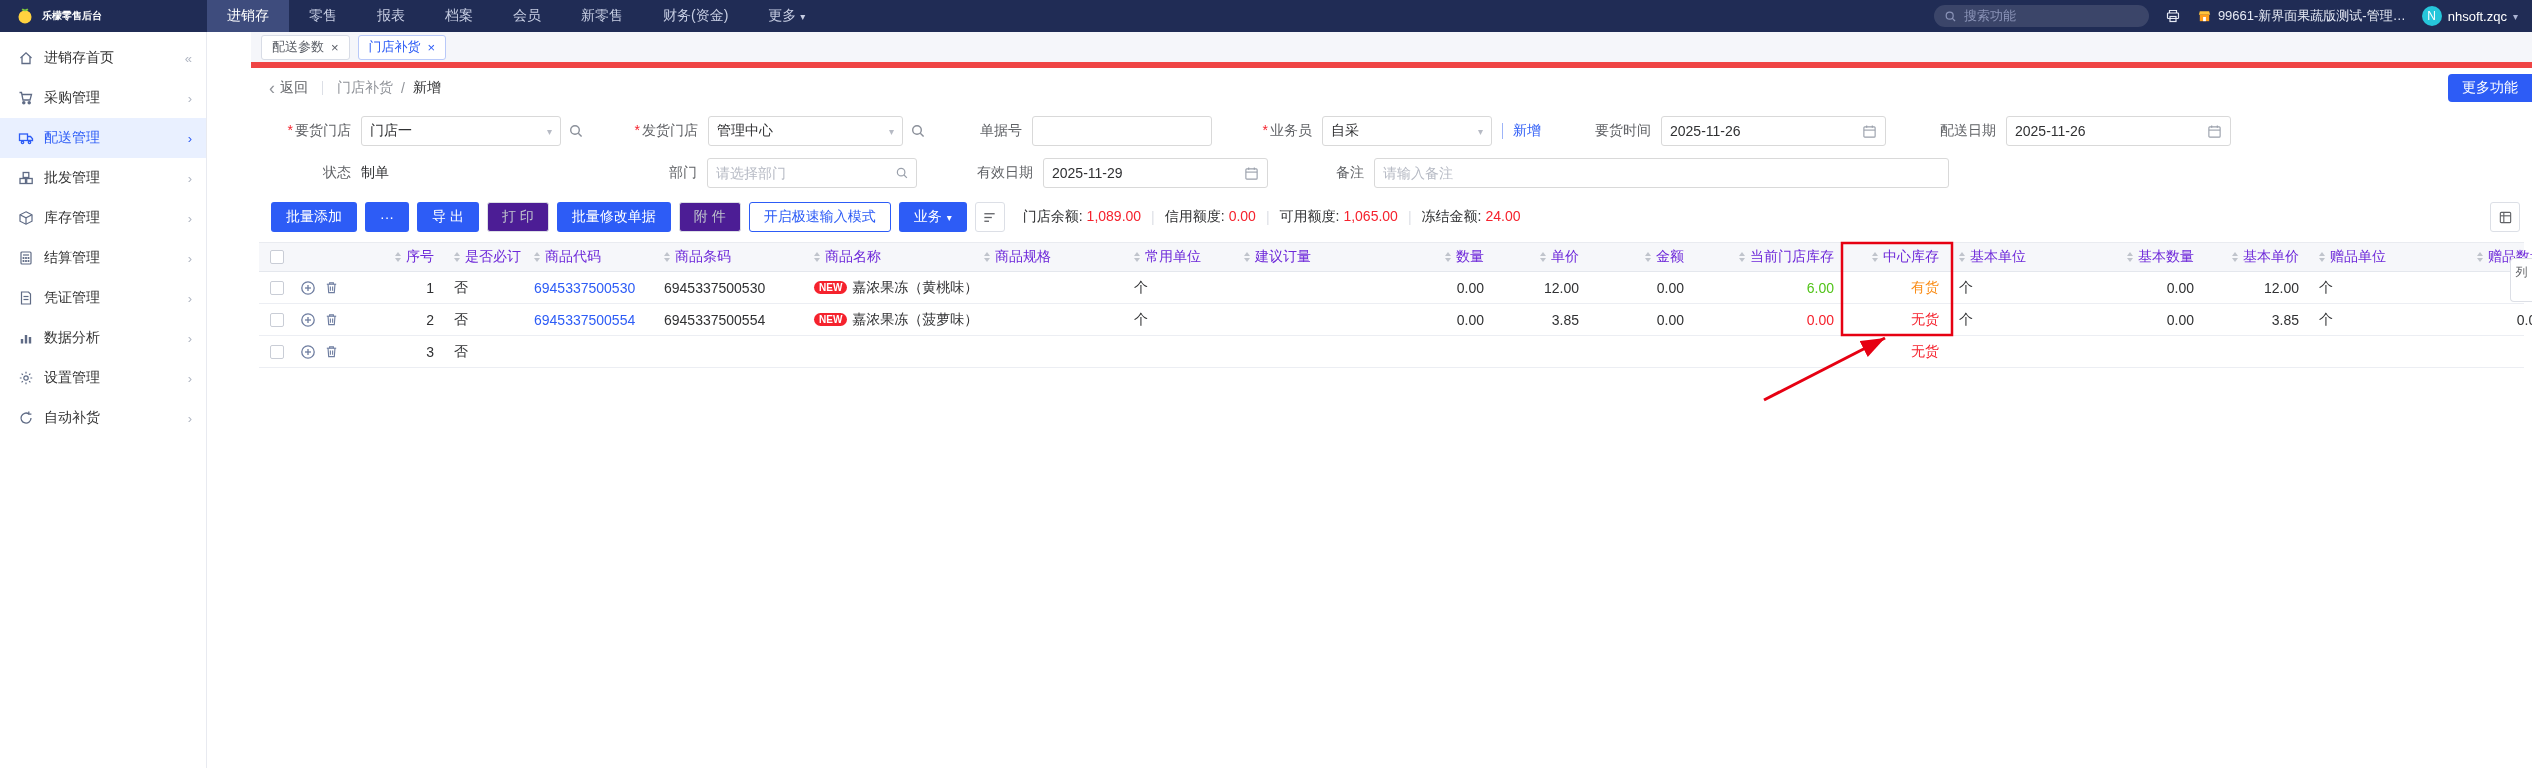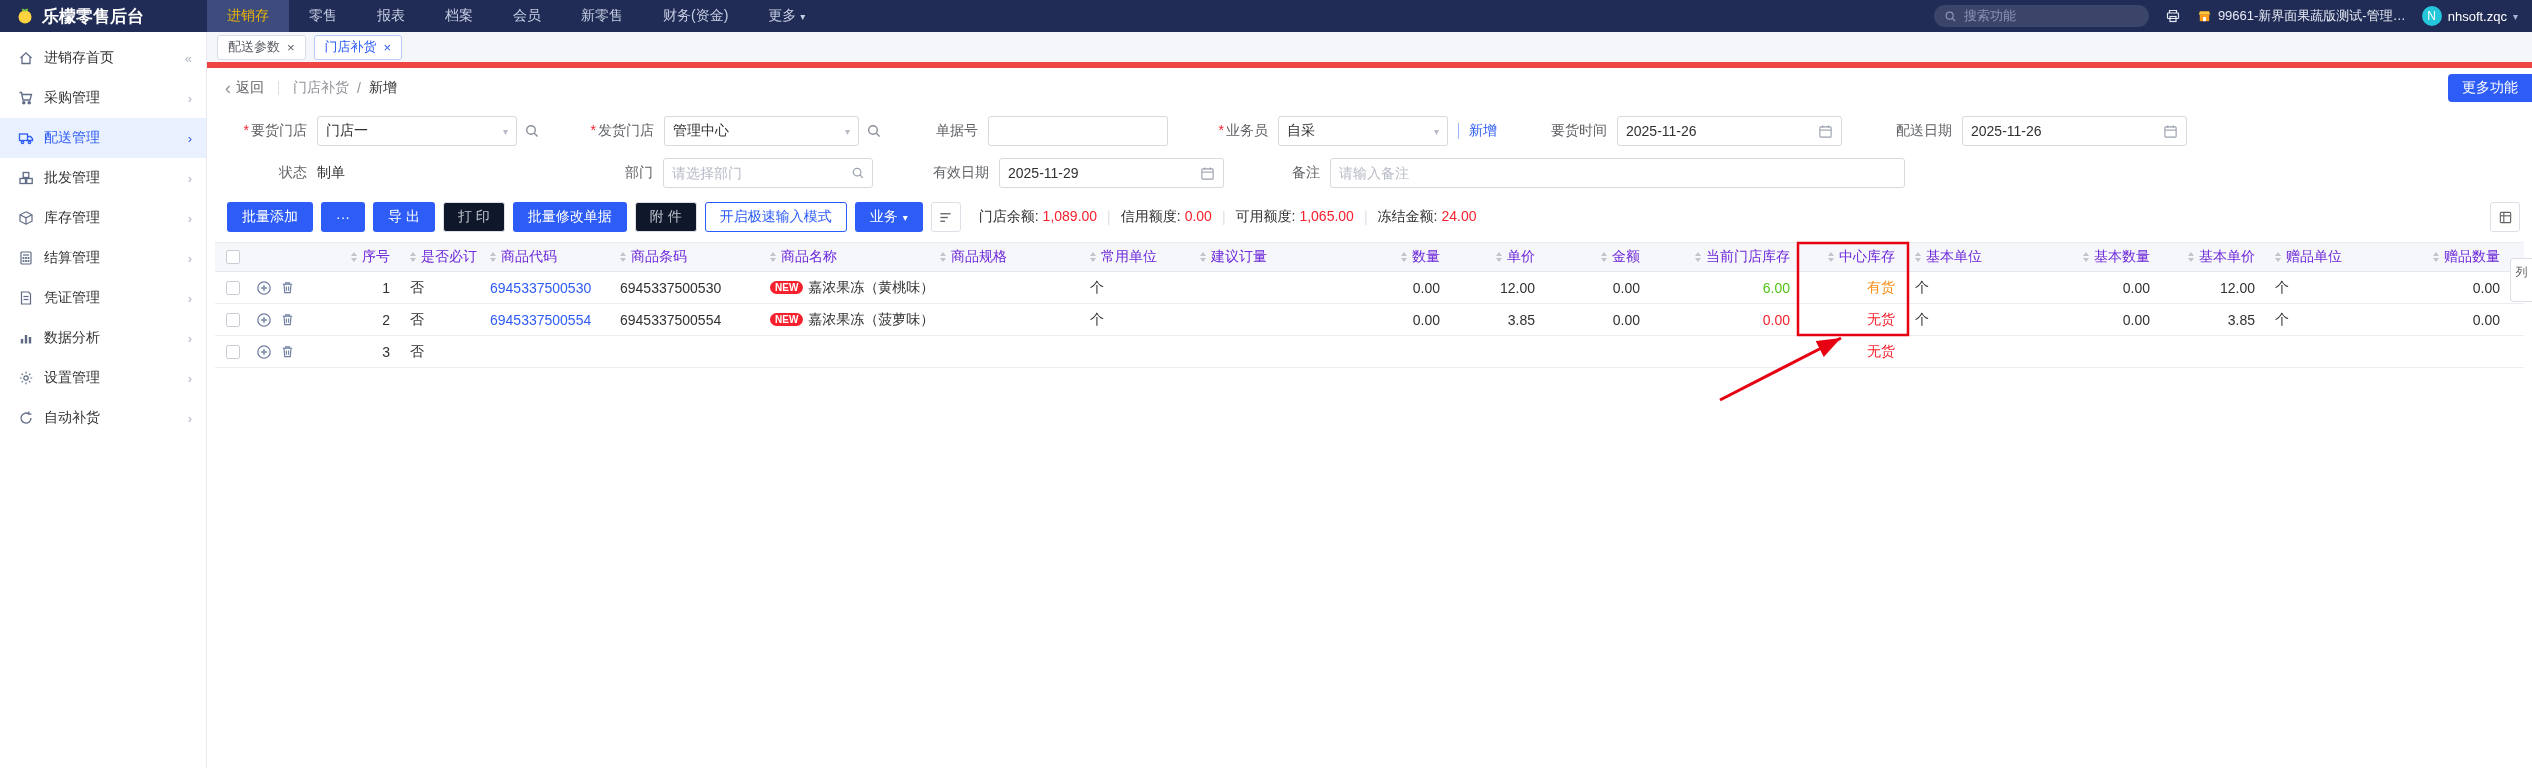--- a/index.html
+++ b/index.html
@@ -2,36 +2,36 @@
 <html><head>
 <meta charset="utf-8">
 <style>
   * { box-sizing: border-box; margin: 0; padding: 0; }
   html,body { width:2532px; height:768px; overflow:hidden; }
   body { font-family:"Liberation Sans","DejaVu Sans",sans-serif; background:#fff; font-size:14px; color:#303133; }
   button { font-family:inherit; }
 
   
   .topbar { height:32px; background:#202c55; display:flex; align-items:center; color:#fff; }
-  .logo { display:flex; align-items:center; gap:8px; padding:0 16px; width:207px; font-size:17px; font-weight:bold; white-space:nowrap; }
+  .logo { display:flex; align-items:center; gap:8px; padding:0 16px; width:207px; font-size:10px; font-weight:bold; white-space:nowrap; }
   .logo-icon { display:inline-flex; }
   .top-menu { display:flex; height:100%; align-items:stretch; }
   .top-menu-item { display:flex; align-items:center; gap:4px; padding:0 20px; color:#c7cee3; cursor:pointer; white-space:nowrap; }
-  .top-menu-item.active { background:#3e4c7d; color:#eab308; }
+  .top-menu-item.active { background:#3e4c7d; color:#ffffff; }
   .top-menu-item .caret { font-size:10px; color:inherit; }
   .top-right { margin-left:auto; display:flex; align-items:center; gap:16px; padding-right:14px; font-size:13px; }
   .search-pill { width:215px; height:22px; border-radius:11px; background:rgba(255,255,255,.12); display:flex; align-items:center; gap:7px; padding:0 10px; color:#8b94b8; cursor:text; }
   .printer-btn { display:flex; align-items:center; color:#e6eaf5; cursor:pointer; }
   .store-sel { display:flex; align-items:center; gap:6px; color:#e6eaf5; cursor:pointer; white-space:nowrap; max-width:275px; overflow:hidden; }
   .user-menu { display:flex; align-items:center; gap:6px; cursor:pointer; white-space:nowrap; }
   .avatar { width:20px; height:20px; border-radius:50%; background:#26c6da; color:#fff; display:flex; align-items:center; justify-content:center; font-size:12px; }
   .user-caret { font-size:10px; color:#aab3d2; }
 
   
-  .body-row { display:flex; height:736px; }
+  .body-row { display:flex; height:736px;gap:44px; }
   .sidebar { width:207px; background:#fff; border-right:1px solid #e8eaf0; padding-top:6px; flex:none; }
   .side-item { height:40px; display:flex; align-items:center; gap:10px; padding:0 14px 0 18px; font-size:14px; color:#333; cursor:pointer; }
   .side-item .side-icon { display:inline-flex; color:#5f6b85; }
   .side-item .chev { margin-left:auto; color:#b0b6c3; font-size:13px; }
   .side-item.active { background:#e9f0ff; color:#2d5cf6; }
   .side-item.active .side-icon, .side-item.active .chev { color:#2d5cf6; }
   .main { flex:1; display:flex; flex-direction:column; background:#fff; position:relative; min-width:0; }
 
   
   .tabbar { height:36px; background:#f5f6fa; border-bottom:6px solid #ef4444; display:flex; align-items:center; gap:8px; padding-left:10px; flex:none; }
@@ -65,21 +65,21 @@
   .f-date { height:30px; border:1px solid #d9d9d9; border-radius:3px; display:flex; align-items:center; justify-content:space-between; padding:0 8px; background:#fff; cursor:pointer; }
   .f-date .cal { color:#9aa0ab; display:flex; }
   .f-text { color:#303133; }
   .vbar-blue { width:1px; height:16px; background:#9db4f8; margin:0 10px; }
   .add-link { color:#2d5cf6; cursor:pointer; white-space:nowrap; }
 
   
   .toolbar { height:38px; display:flex; align-items:center; padding-left:20px; gap:8px; position:relative; flex:none; }
   .btn { height:30px; border-radius:3px; font-size:14px; padding:0 14px; display:inline-flex; align-items:center; gap:5px; cursor:pointer; border:1px solid transparent; white-space:nowrap; }
   .btn.primary { background:#2d5cf6; color:#fff; }
-  .btn.disabled { background:#0f172a; color:#bfc4cc; border-color:#dcdfe6; cursor:not-allowed; }
+  .btn.disabled { background:#4c1d95; color:#bfc4cc; border-color:#dcdfe6; cursor:not-allowed; }
   .btn.outline { background:#fff; color:#2d5cf6; border-color:#2d5cf6; }
   .btn .caret { font-size:10px; }
   .icon-btn { width:30px; height:30px; border:1px solid #dcdfe6; border-radius:3px; display:flex; align-items:center; justify-content:center; color:#606266; background:#fff; cursor:pointer; flex:none; }
   .amounts { display:flex; align-items:center; gap:10px; margin-left:10px; white-space:nowrap; }
   .amt-label { color:#303133; }
   .amt-val { color:#f5222d; margin-left:4px; }
   .amt-sep { color:#dcdfe6; }
   .toolbar .right-icon { position:absolute; right:12px; }
 
   

